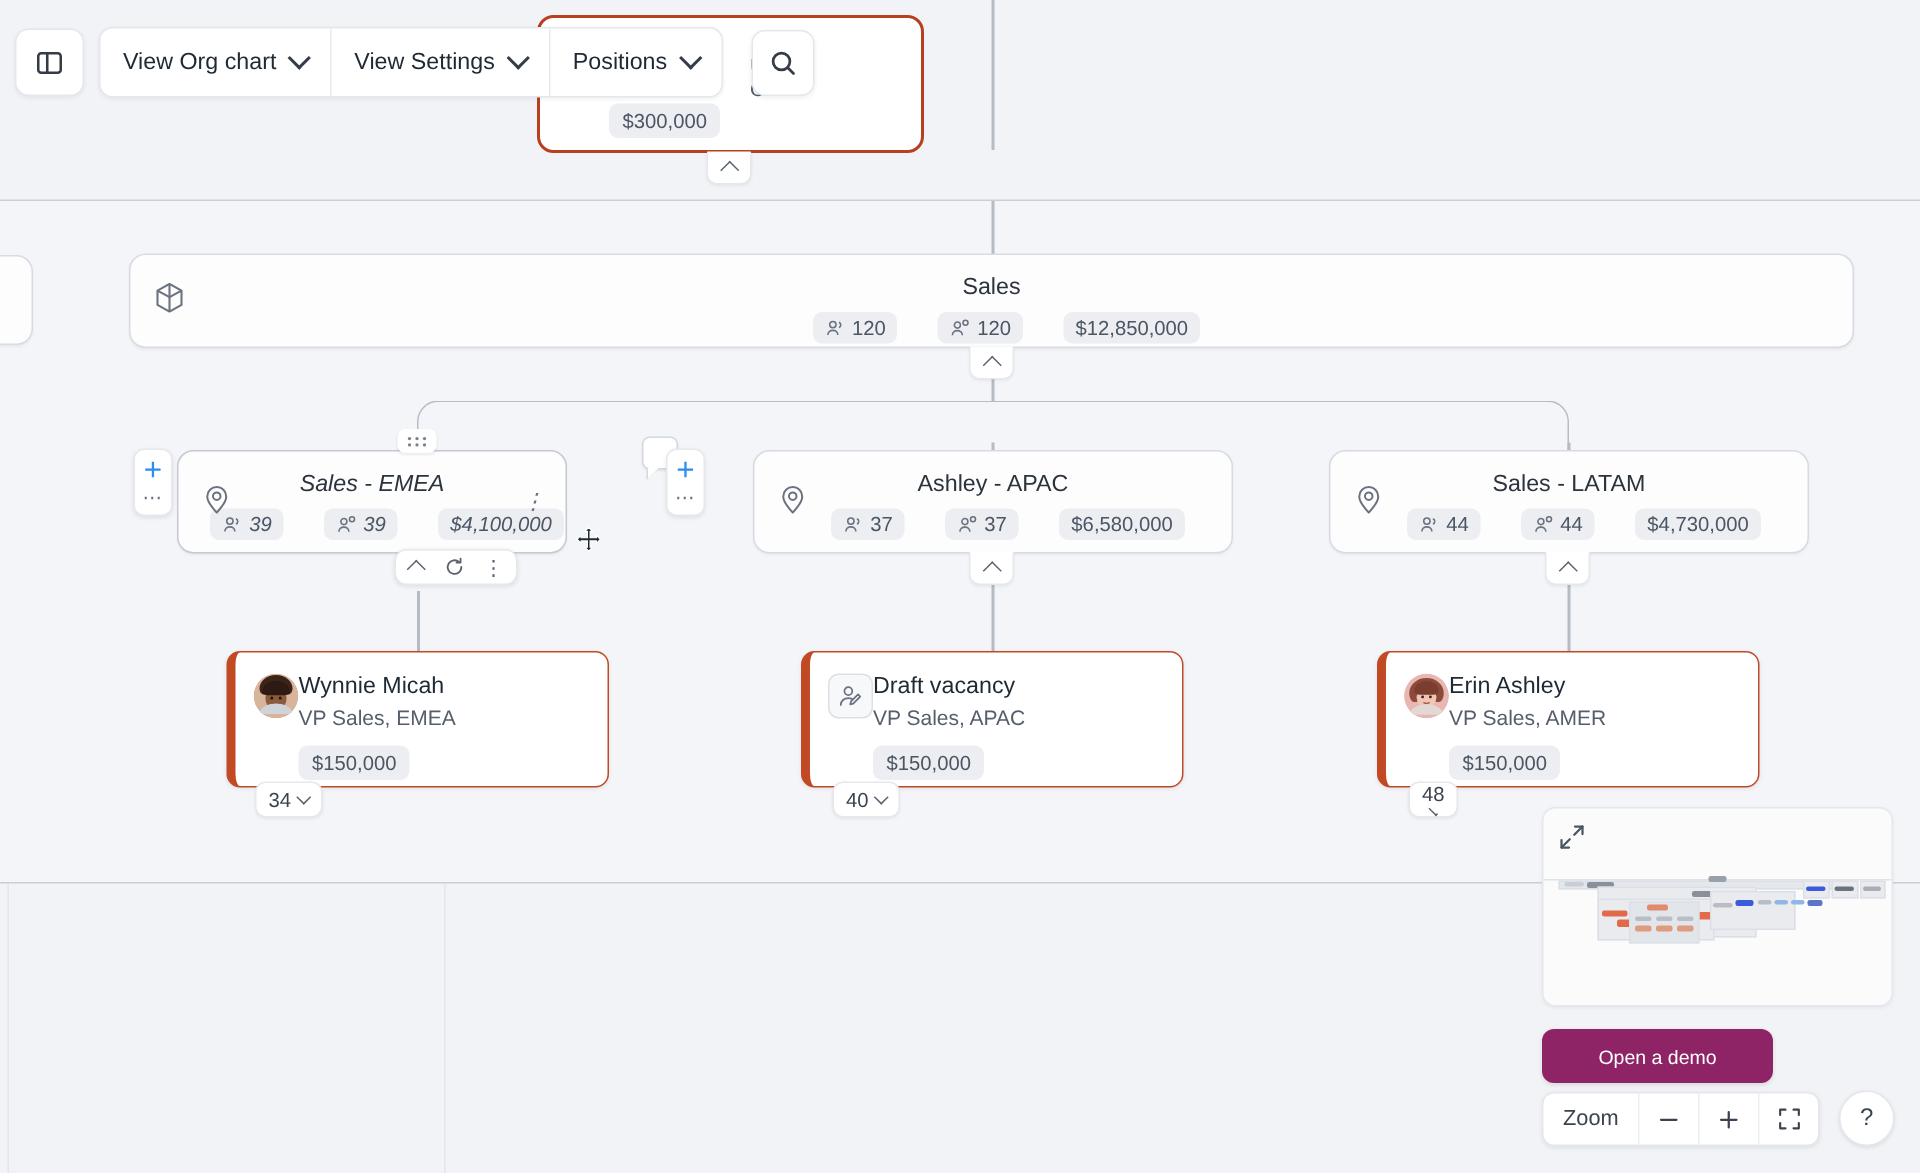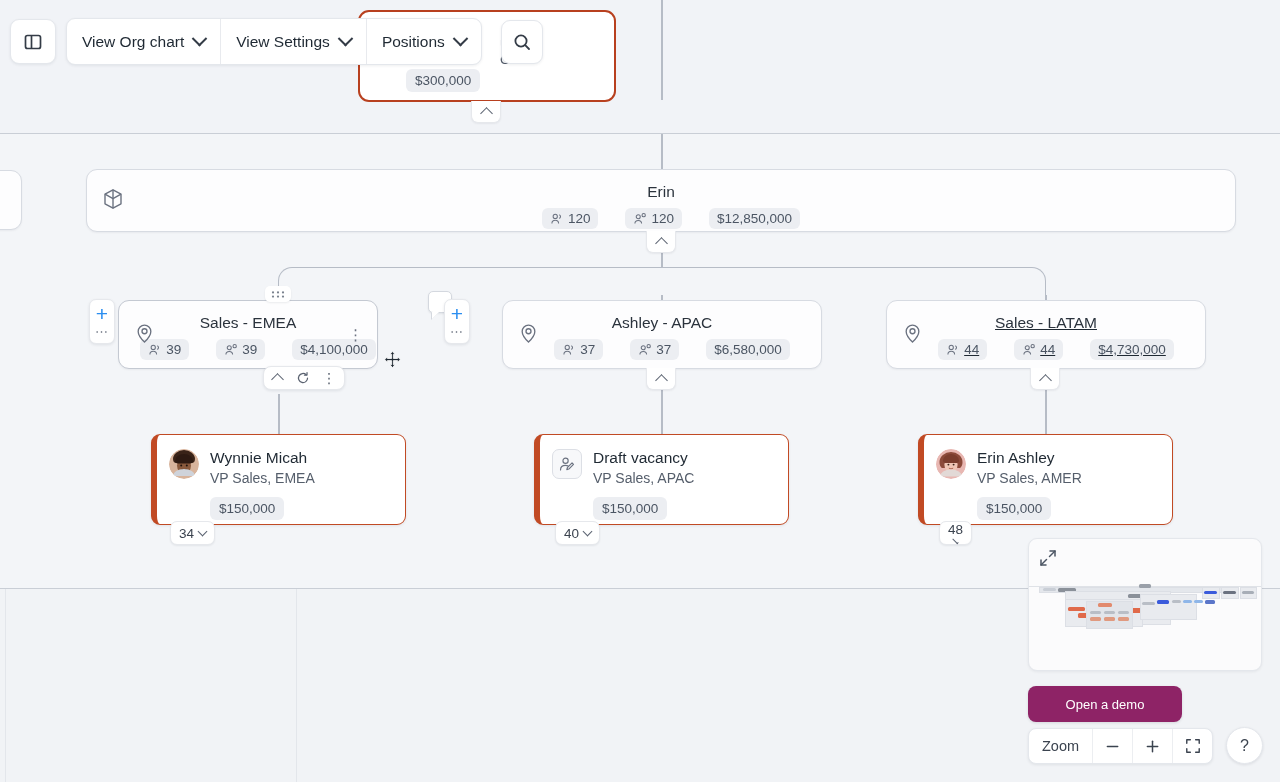--- a/index.html
+++ b/index.html
@@ -76,21 +76,21 @@
     box-shadow:0 1px 2px rgba(16,24,40,.06);
   }
   .chev-sm { width:9px; height:9px; border-left:1.8px solid #5a6270; border-top:1.8px solid #5a6270;
              transform:rotate(45deg); position:relative; top:2px; }
 
   
   .pcard {
     position:absolute; background:#fff; border:1.5px solid #c14a24; border-left:6px solid #c14a24;
     border-radius:9px; box-shadow:0 1px 3px rgba(16,24,40,.08);
   }
-  .pcard-inner { padding:14px 14px 12px 12px; display:flex; gap:11px; }
+  .pcard-inner { padding:14px 14px 12px 12px; display:flex; }
   .avatar { width:30px; height:30px; border-radius:50%; flex:none; overflow:hidden; position:relative; }
   .vac-icon {
     width:30px; height:30px; border-radius:7px; border:1px solid #dcdfe5; background:#f7f8fa;
     display:flex; align-items:center; justify-content:center; flex:none;
   }
   .pname { font-size:15.5px; color:#1f2933; line-height:1.15; }
   .prole { font-size:14px; color:#555e6b; margin-top:3px; }
   .psal {
     display:inline-block; margin-top:11px; background:#eceef2; border-radius:6px;
     padding:4px 9px; font-size:13.5px; color:#4b5563;
@@ -230,21 +230,21 @@
 </div>
 
 <div class="card" style="left:86px; top:169px; width:1150px; height:63px;">
   <div class="node-icon">
     <svg width="24" height="24" viewBox="0 0 24 24">
       <path d="M12 2.8 20 7.2v9.6L12 21.2 4 16.8V7.2Z" fill="none" stroke="#6b7280" stroke-width="1.4" stroke-linejoin="round"></path>
       <path d="M12 2.8 12 21.2" fill="none" stroke="#6b7280" stroke-width="1.4"></path>
       <path d="M4 7.2 12 11.6 20 7.2" fill="none" stroke="#6b7280" stroke-width="1.4" stroke-linejoin="round"></path>
     </svg>
   </div>
-  <div class="card-title">Erin</div>
+  <div class="card-title">Sales</div>
   <div class="badges">
     <div class="badge">
       <svg width="14" height="14" viewBox="0 0 16 16">
         <circle cx="6" cy="5" r="2.4" fill="none" stroke="#6b7280" stroke-width="1.2"></circle>
         <path d="M2.2 13c0-2.2 1.7-3.6 3.8-3.6S9.8 10.8 9.8 13" fill="none" stroke="#6b7280" stroke-width="1.2"></path>
         <path d="M10.6 3.2a2.2 2.2 0 0 1 0 4.1" fill="none" stroke="#6b7280" stroke-width="1.2"></path>
       </svg>
       <span>120</span>
     </div>
     <div class="badge">
@@ -257,21 +257,21 @@
     </div>
     <div class="badge">
       <span>$12,850,000</span>
     </div>
   </div>
 </div>
 <div class="collapse-tab" style="left:646px; top:231px;">
   <span class="chev-sm"></span>
 </div>
 
-<div class="card" style="left:118px; top:300px; width:260px; height:69px; border-color:#c4c9d2;">
+<div class="card" style="left:118px; top:300px; width:260px; height:69px; border-color:#c4c9d2;font-style:italic;">
   <div class="node-icon">
     <svg width="23" height="23" viewBox="0 0 24 24">
       <path d="M12 21.5s6.6-6.4 6.6-11.1A6.6 6.6 0 0 0 5.4 10.4C5.4 15.1 12 21.5 12 21.5Z" fill="none" stroke="#6b7280" stroke-width="1.4"></path>
       <circle cx="12" cy="10.2" r="2.6" fill="none" stroke="#6b7280" stroke-width="1.4"></circle>
     </svg>
   </div>
   <div class="card-title">Sales - EMEA</div>
   <div class="badges">
     <div class="badge">
       <svg width="14" height="14" viewBox="0 0 16 16">
@@ -366,21 +366,21 @@
     </div>
     <div class="badge">
       <span>$6,580,000</span>
     </div>
   </div>
 </div>
 <div class="collapse-tab" style="left:646px; top:368px;">
   <span class="chev-sm"></span>
 </div>
 
-<div class="card" style="left:886px; top:300px; width:320px; height:69px;text-decoration:underline;">
+<div class="card" style="left:886px; top:300px; width:320px; height:69px;">
   <div class="node-icon">
     <svg width="23" height="23" viewBox="0 0 24 24">
       <path d="M12 21.5s6.6-6.4 6.6-11.1A6.6 6.6 0 0 0 5.4 10.4C5.4 15.1 12 21.5 12 21.5Z" fill="none" stroke="#6b7280" stroke-width="1.4"></path>
       <circle cx="12" cy="10.2" r="2.6" fill="none" stroke="#6b7280" stroke-width="1.4"></circle>
     </svg>
   </div>
   <div class="card-title">Sales - LATAM</div>
   <div class="badges">
     <div class="badge">
       <svg width="14" height="14" viewBox="0 0 16 16">

